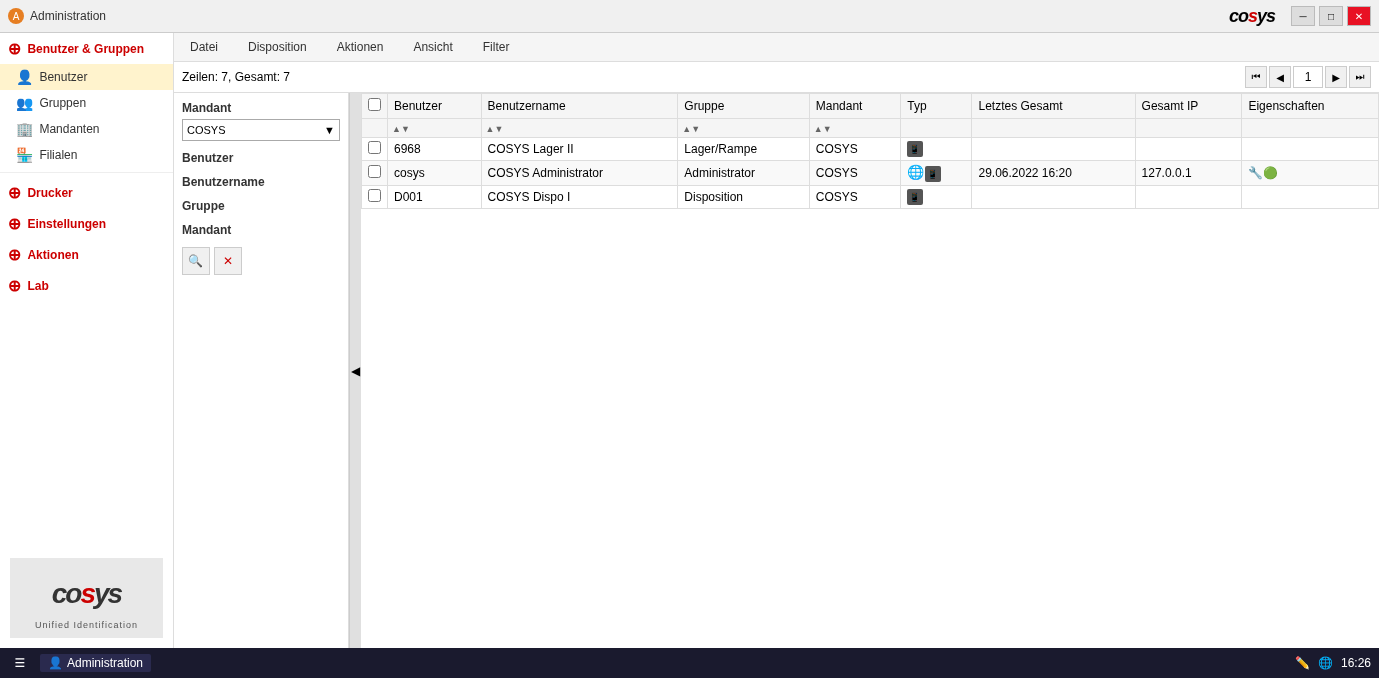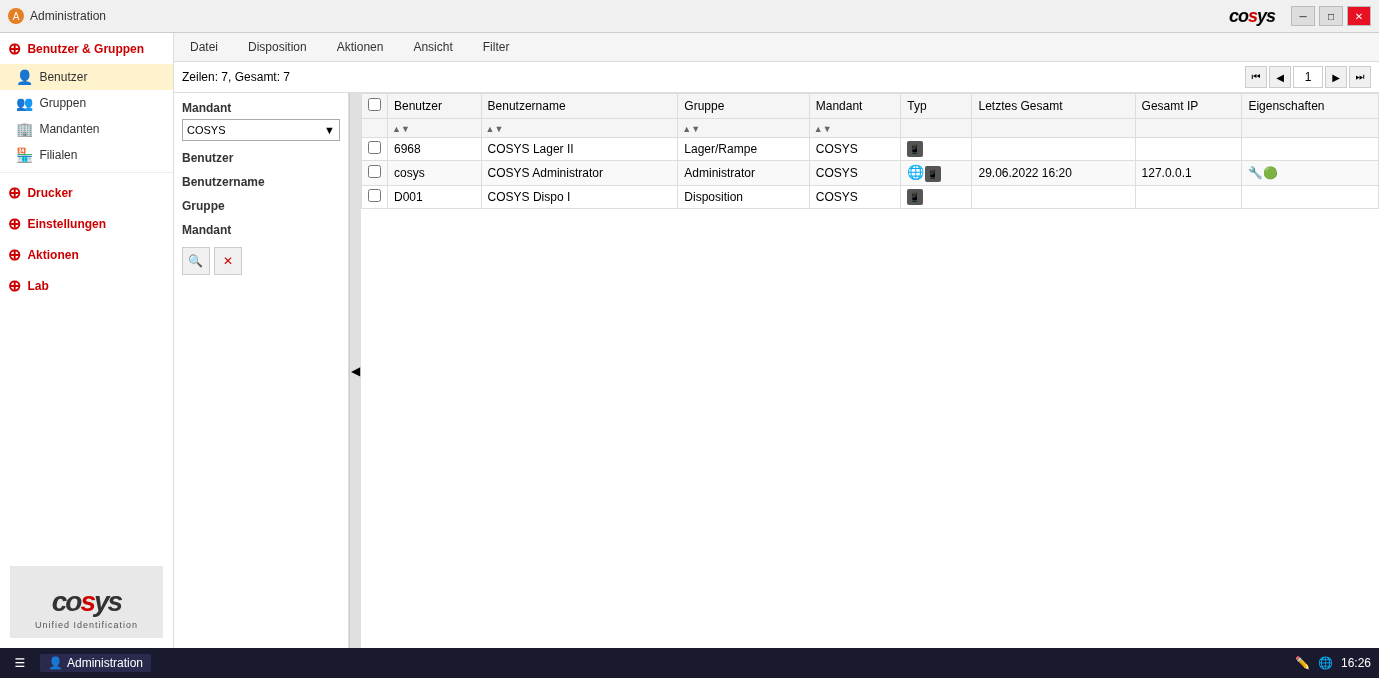--- a/index.html
+++ b/index.html
@@ -19,21 +19,21 @@
 
     
     .sidebar { width: 174px; background: white; border-right: 1px solid #ddd; display: flex; flex-direction: column; }
     .sidebar-section-btn { display: flex; align-items: center; gap: 6px; padding: 6px 8px; cursor: pointer; color: #cc0000; font-weight: bold; font-size: 12px; }
     .sidebar-item { display: flex; align-items: center; gap: 6px; padding: 5px 16px; cursor: pointer; font-size: 12px; color: #333; }
     .sidebar-item.active { background: #fff3cd; }
     .sidebar-item-icon { font-size: 14px; }
     .sidebar-divider { height: 1px; background: #eee; margin: 4px 0; }
     .sidebar-logo-area { margin-top: auto; padding: 10px; }
     .sidebar-logo-box { background: #e8e8e8; padding: 20px 10px 8px 10px; display: flex; flex-direction: column; align-items: center; }
-    .cosys-tagline { font-size: 9px; color: #555; margin-top: 2px; letter-spacing: 1px; }
+    .cosys-tagline { font-size: 9px; color: #555; margin-top: 10px; letter-spacing: 1px; }
 
     
     .main-content { flex: 1; display: flex; flex-direction: column; background: white; }
 
     
     .menu-bar { display: flex; align-items: center; padding: 4px 8px; gap: 14px; background: #f5f5f5; border-bottom: 1px solid #ddd; }
     .menu-item { padding: 3px 8px; cursor: pointer; font-size: 12px; color: #333; }
 
     
     .toolbar { display: flex; align-items: center; justify-content: space-between; padding: 4px 8px; border-bottom: 1px solid #ddd; background: #fff; }

